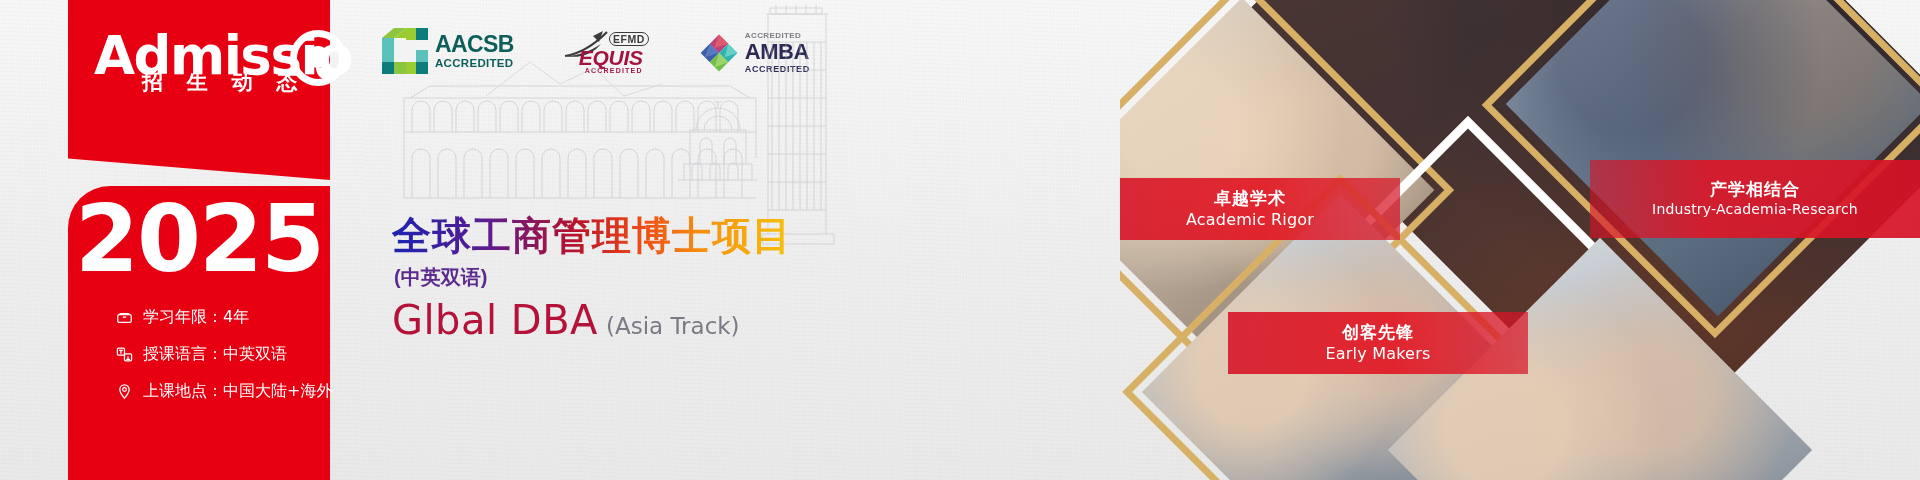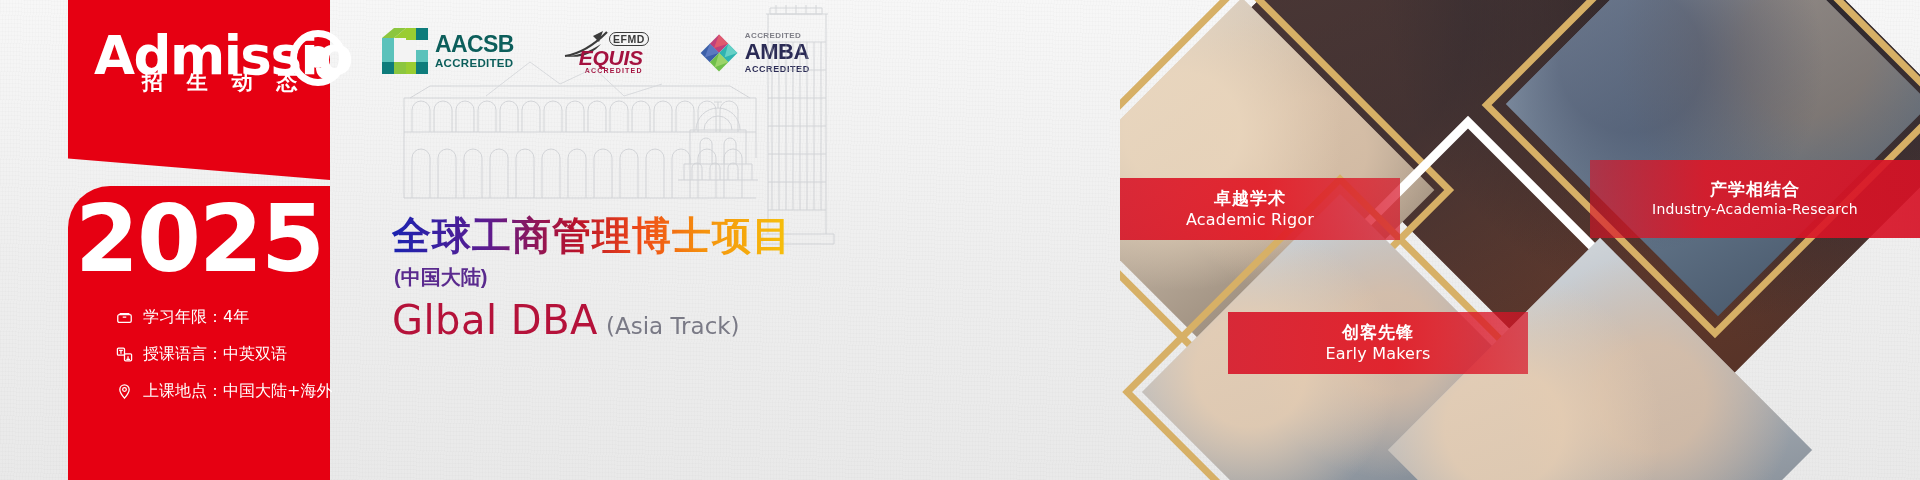--- a/index.html
+++ b/index.html
@@ -401,21 +401,21 @@
       <path d="M38 76 v-12 a5 5 0 0 1 10 0 v12 M56 76 v-12 a5 5 0 0 1 10 0 v12 M74 76 v-12 a5 5 0 0 1 10 0 v12"></path>
       <path d="M50 26 a14 14 0 0 1 28 0"></path>
     </g>
 
     <path d="M96 96 l44 -34 l30 22 l34 -16 l30 28 l38 -12" stroke="#c3c6cb"></path>
   </svg>
 
   <div id="headline">
     <div class="h-gradient">全球工商管理博士项目</div>
     <div class="h-line2">
-      <span class="h-line2-sub">(中国大陆)</span>
+      <span class="h-line2-sub">(中英双语)</span>
     </div>
     <div class="h-line3">
       <span class="h-line3-main">Glbal DBA</span>
       <span class="h-line3-sub">(Asia Track)</span>
     </div>
   </div>
 
   <div id="collage">
 
     <div class="tile" style="left:178px; top:-150px; width:600px; height:470px; transform:rotate(45deg); border-radius:2px;">

